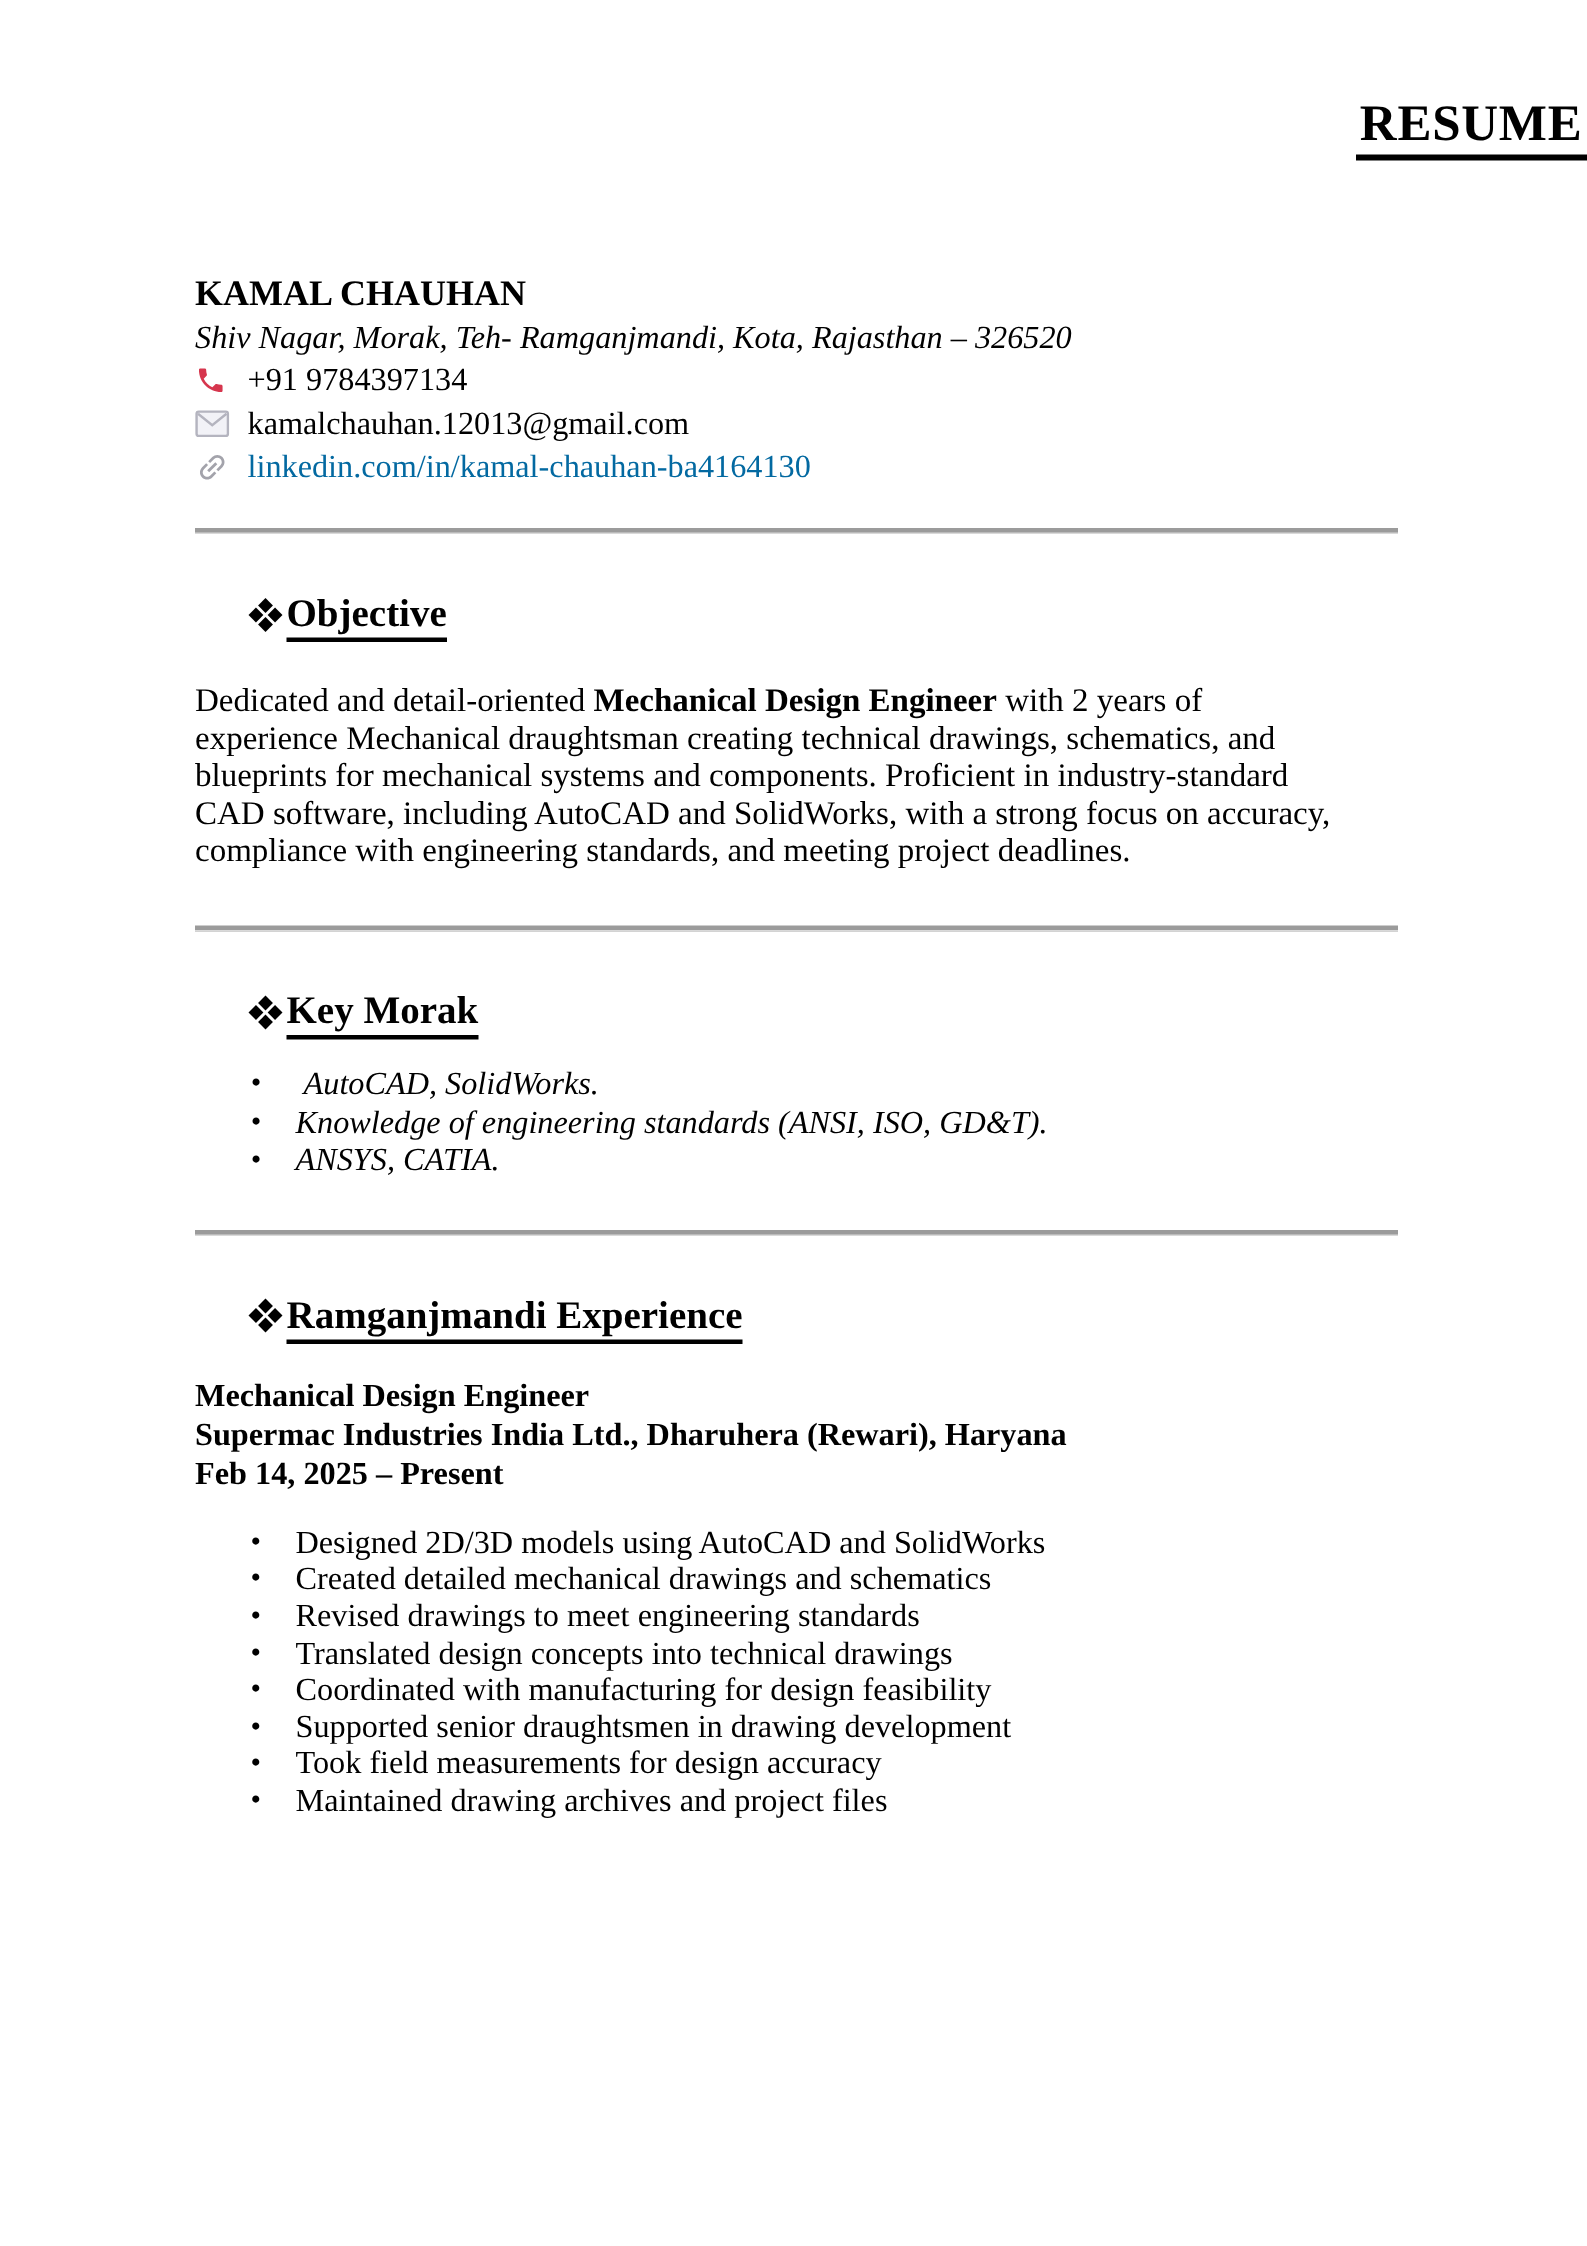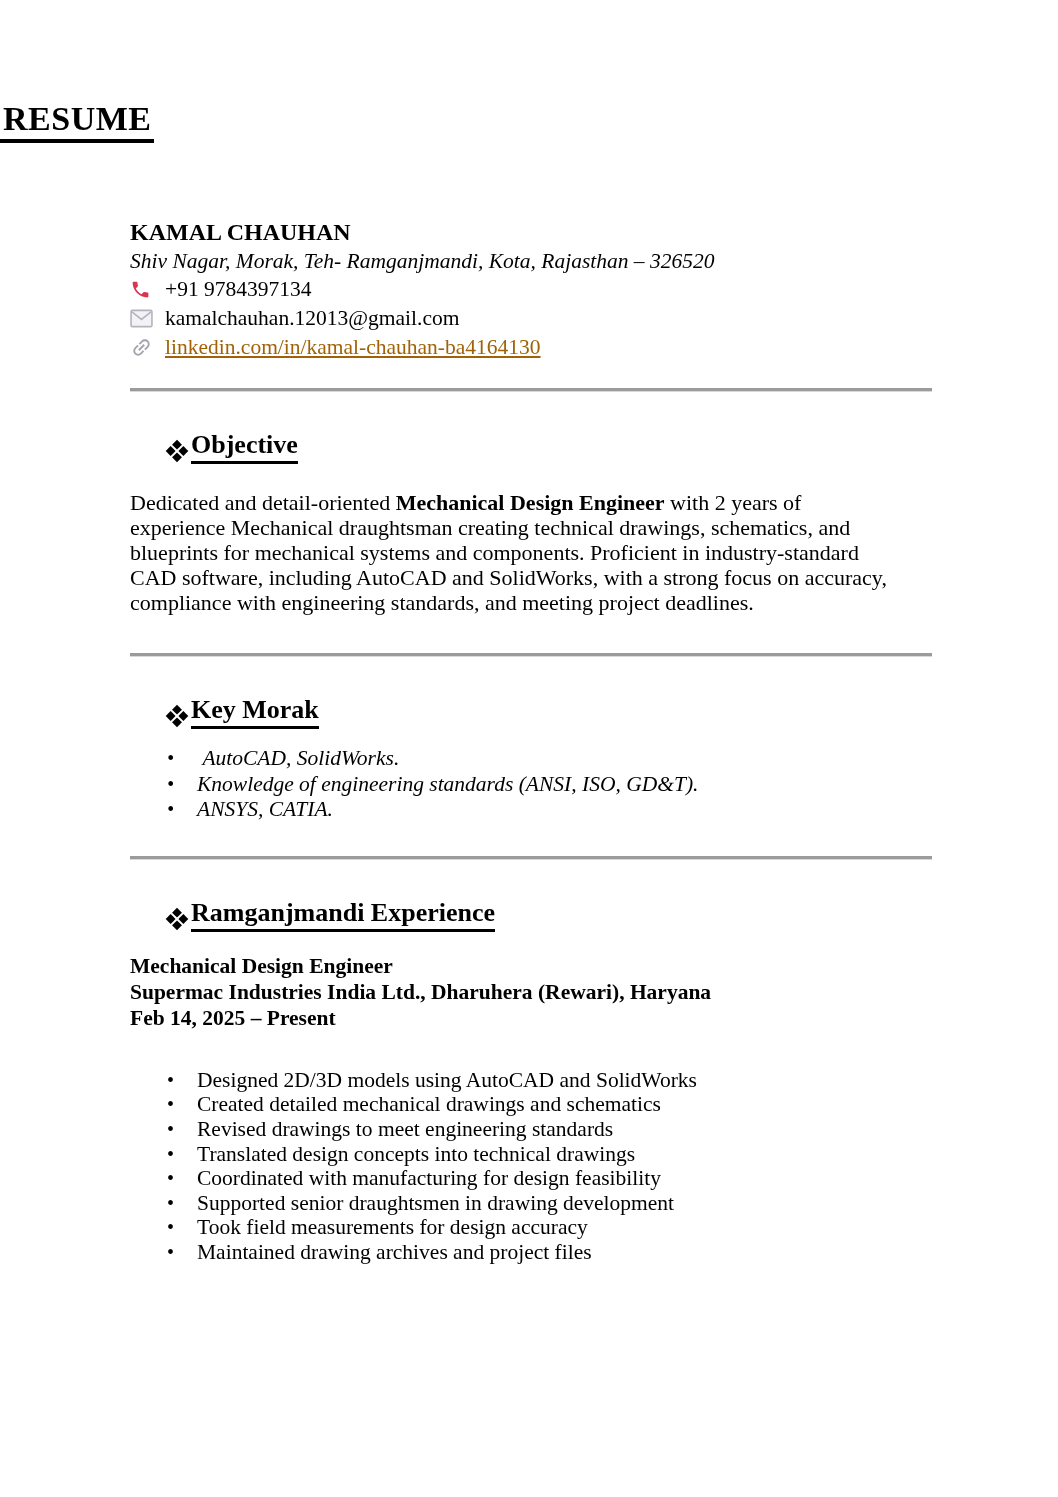--- a/index.html
+++ b/index.html
@@ -6,54 +6,54 @@
   html, body { margin: 0; padding: 0; background: #ffffff; }
   .page {
     position: relative;
     width: 1058px;
     height: 1497px;
     background: #ffffff;
     font-family: "Liberation Serif", "DejaVu Serif", serif;
     color: #000;
     overflow: hidden;
   }
-  .title-wrap { padding-top: 100px; text-align: left; }
+  .title-wrap { padding-top: 64px; text-align: right; }
   .doc-title {
     display: inline-block;
     margin: 0;
     font-size: 34px;
     font-weight: bold;
     letter-spacing: 0.5px;
     border-bottom: 4px solid #000;
     padding: 0 3px 2px 3px;
     line-height: 1.1;
   }
   .content { margin-left: 130px; width: 802px; }
 
   
   .contact { margin-top: 74px; }
   .contact-name { font-size: 24px; font-weight: bold; line-height: 30px; }
   .contact-address { font-size: 21.5px; line-height: 28px; font-style: italic; }
   .contact-row { display: flex; align-items: center; height: 29px; }
   .contact-row .icon { width: 26px; height: 24px; display: inline-flex; align-items: center; margin-right: 9px; }
   .contact-text { font-size: 21.5px; }
-  a.link { font-size: 21.5px; color: #a16207; text-decoration: underline; cursor: pointer; }
+  a.link { font-size: 21.5px; color: #0369a1; cursor: pointer; }
 
   
   .divider {
     border: 0; margin: 0;
     height: 4px; background: #9b9b9b;
     border-bottom: 1px solid #d9d9d9;
   }
   #divider-1 { margin-top: 26px; }
   #divider-2 { margin-top: 38px; }
   #divider-3 { margin-top: 33px; }
 
   
-  .sec-heading { display: flex; align-items: flex-end; margin-top: 37px; margin-left: 34px; }
+  .sec-heading { display: flex; align-items: center; margin-top: 37px; margin-left: 34px; }
   .marker-box { position: relative; display: inline-block; width: 27px; height: 24px; }
   .marker-box .d {
     position: absolute; left: 5px; top: 3px;
     width: 7px; height: 7px; background: #000;
     box-shadow: 9px 0 0 #000, 0 9px 0 #000, 9px 9px 0 #000;
     transform: rotate(45deg);
     transform-origin: 8px 8px;
   }
   .sec-title {
     font-size: 26px; font-weight: bold; line-height: 32px;
@@ -67,21 +67,21 @@
   .bullet-list { list-style: none; margin: 0; padding: 0; }
   .bullet-list li { position: relative; padding-left: 67px; font-size: 21.5px; }
   .bullet-list li::before {
     content: "\2022";
     position: absolute; left: 37px; top: 0;
     font-size: 20px;
   }
   .skills-list { margin-top: 17px; font-style: italic; }
   .skills-list li { line-height: 25.5px; }
   .skills-list li span { white-space: pre-wrap; }
-  .exp-list { margin-top: 37px; }
+  .exp-list { margin-top: 21px; }
   .exp-list li { line-height: 24.6px; }
 
   
   .job-block { margin-top: 21px; font-weight: bold; font-size: 21.5px; line-height: 26px; }
 </style>
 </head>
 <body>
 
 <div class="page">
 

